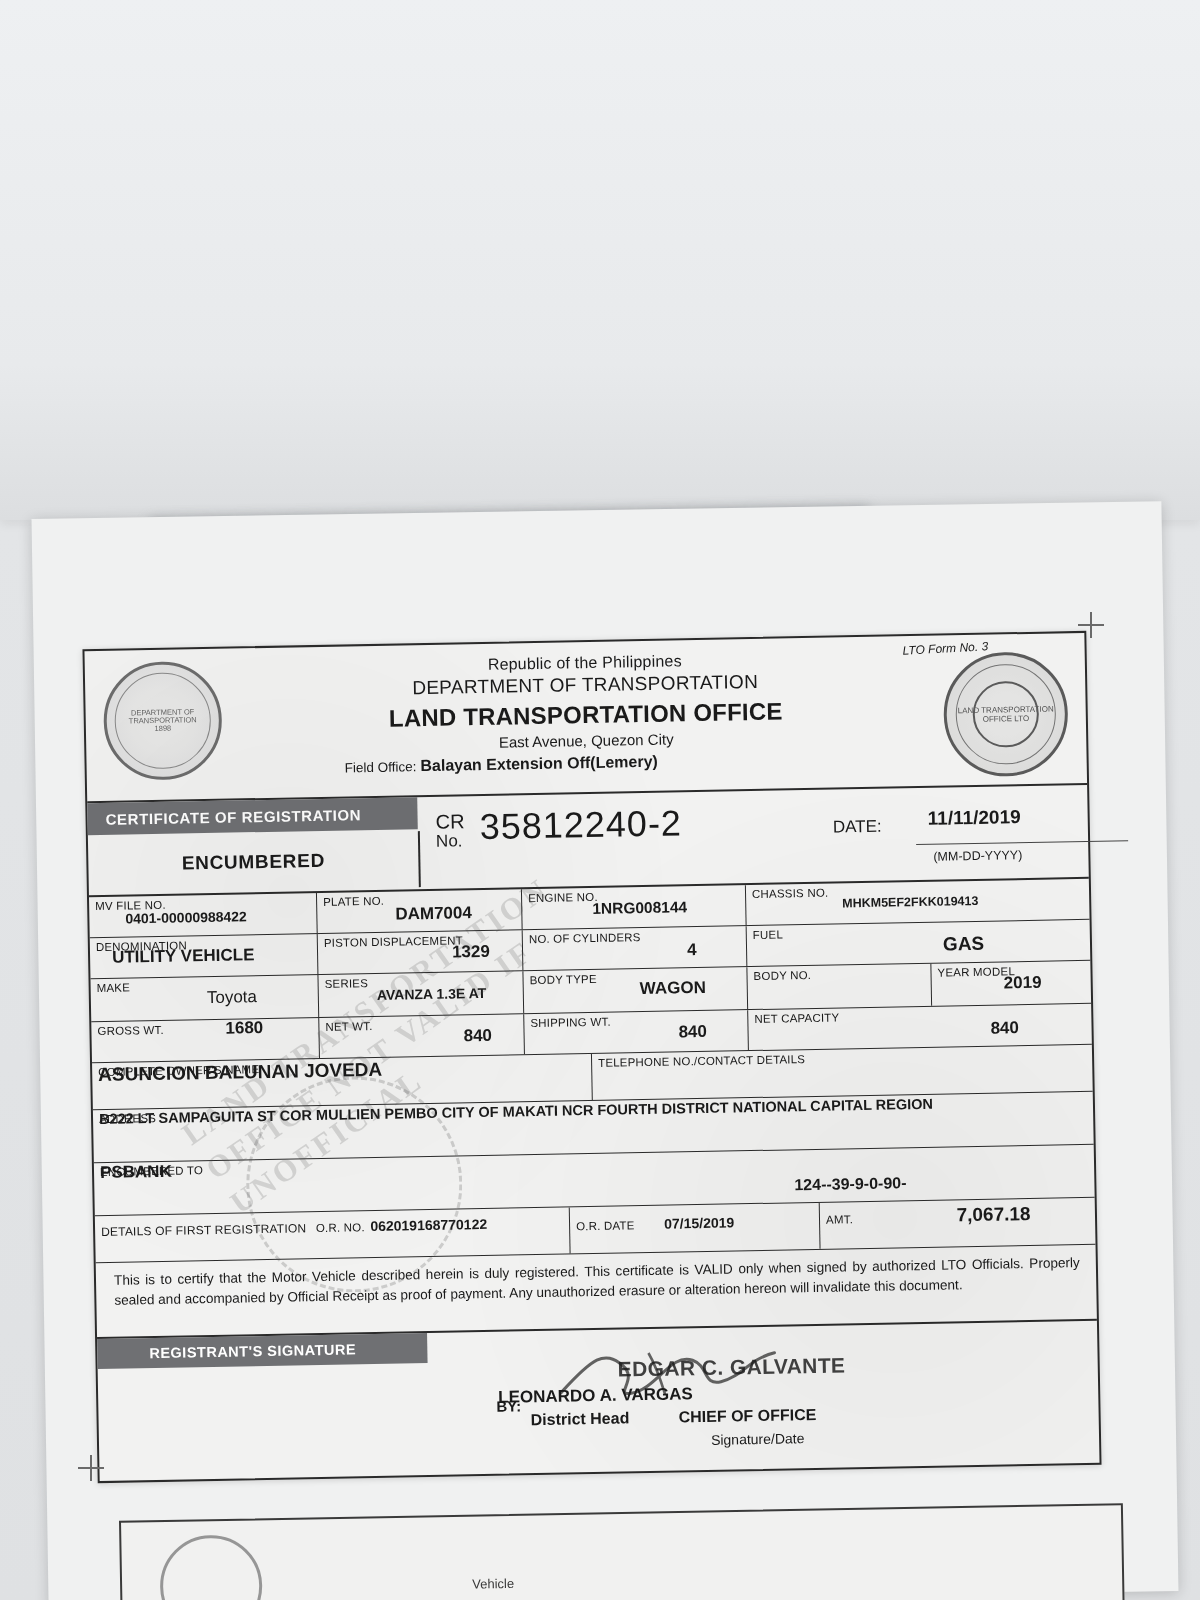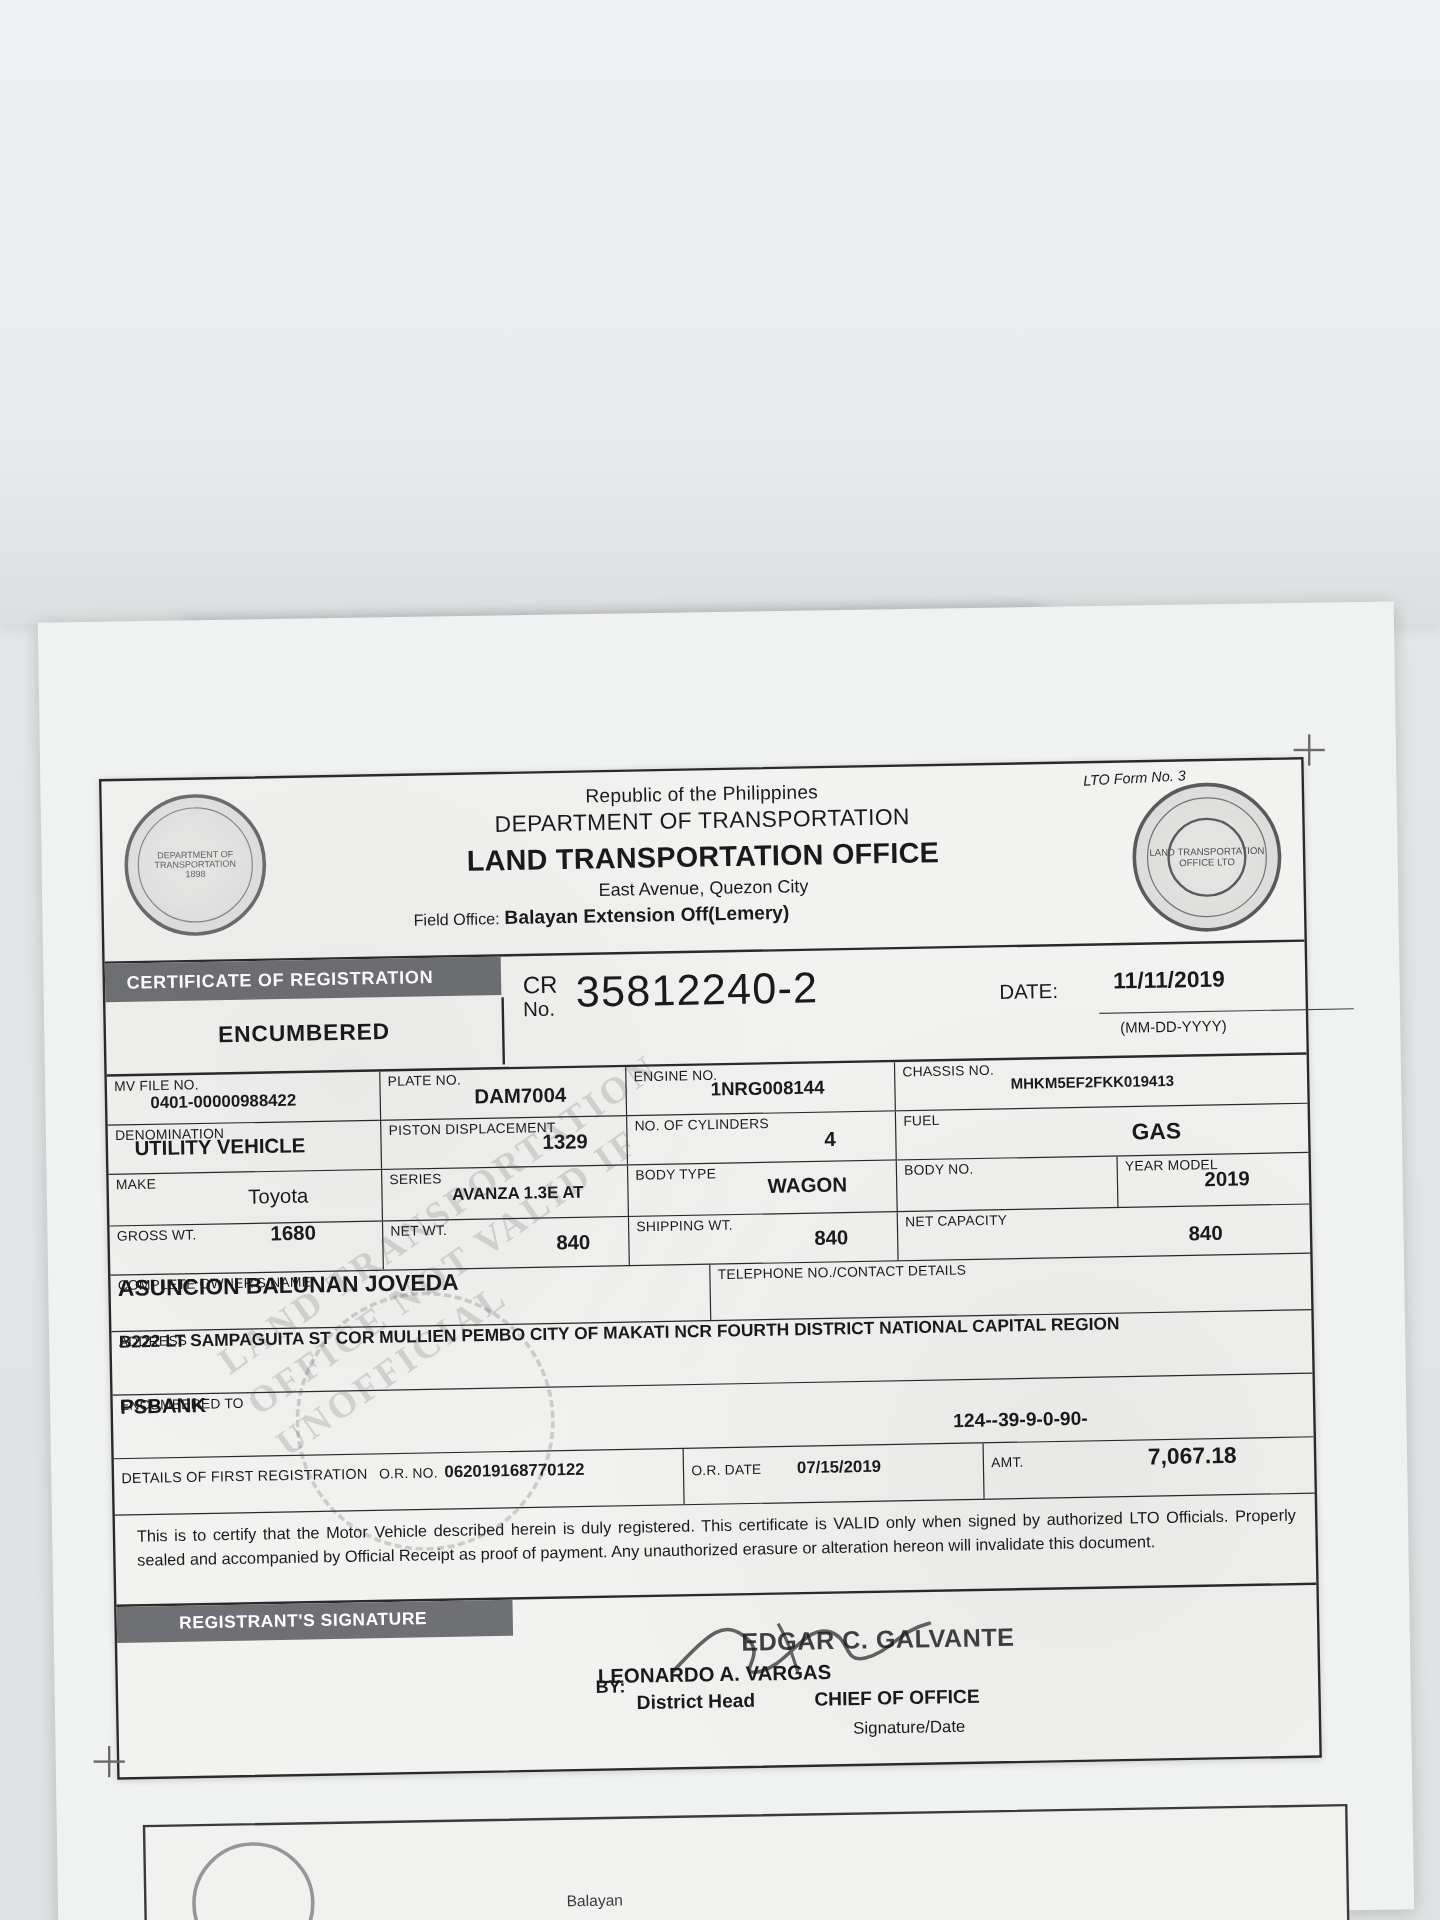--- a/index.html
+++ b/index.html
@@ -373,14 +373,14 @@
   <div class="tick" style="left:0;top:12px;width:26px;height:2px;"></div>
   <div class="tick" style="left:12px;top:0;width:2px;height:26px;"></div>
 </div>
 <div class="corner-mark" style="left:78px;top:1455px;">
   <div class="tick" style="left:0;top:12px;width:26px;height:2px;"></div>
   <div class="tick" style="left:12px;top:0;width:2px;height:26px;"></div>
 </div>
 
 <div id="bottom-doc">
   <div class="seal"></div>
-  <div class="txt">Balayan</div>
+  <div class="txt">Vehicle</div>
 </div>
 
 </body></html>

